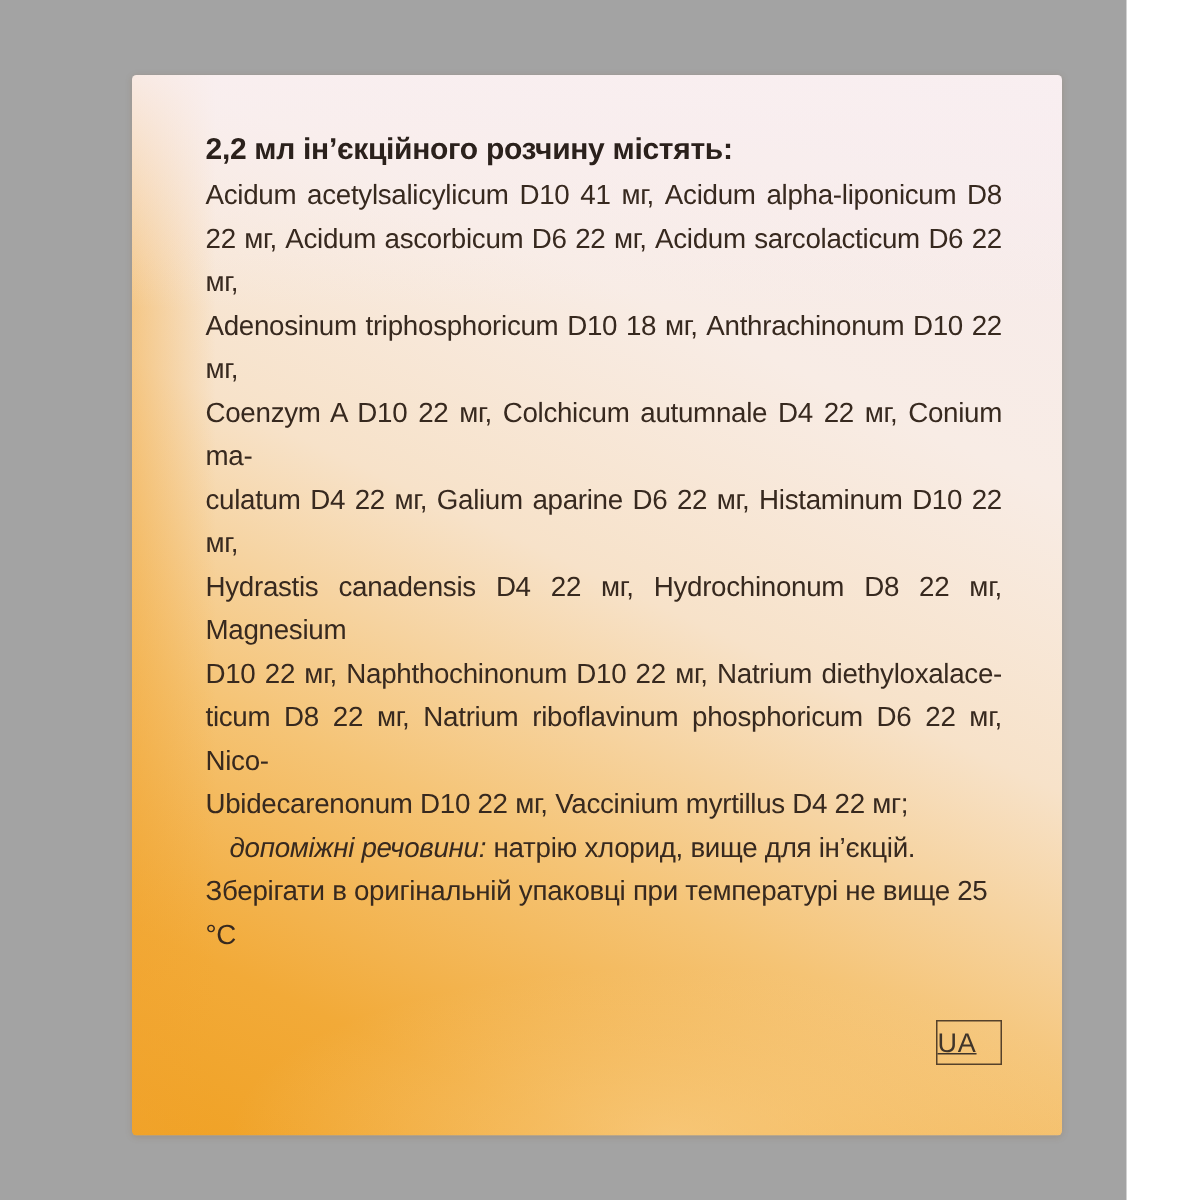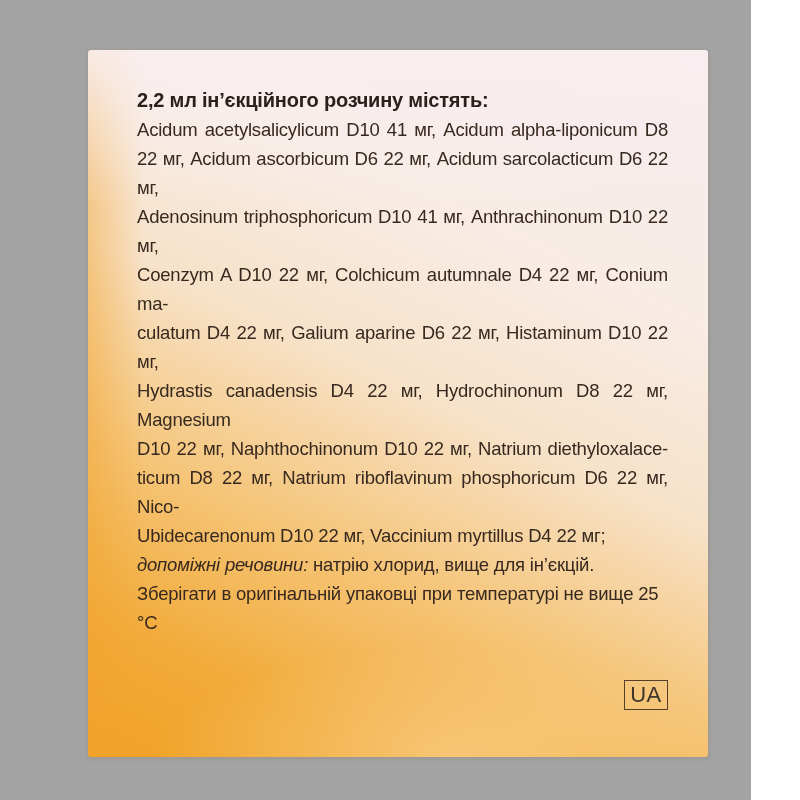--- a/index.html
+++ b/index.html
@@ -50,49 +50,50 @@
   .jline {
     text-align: justify;
     text-align-last: justify;
     line-height: 29px;
   }
   .line {
     line-height: 29px;
   }
   .italic {
     font-style: italic;
+    margin-left: 16px;
   }
   .ua-box {
     position: absolute;
     left: 536px;
     top: 630px;
     width: 42px;
     height: 28px;
     border: 1.5px solid #55412a;
     display: flex;
     align-items: center;
-    justify-content: center;
-    font-size: 22px;
+    font-size: 18px;
     color: #40352a;
     letter-spacing: 0.5px;
     background: transparent;
+    text-decoration: underline;
   }
 </style>
 </head>
 <body>
 
 <div class="page">
   <div class="card">
     <div class="content">
 
       <div class="heading">2,2 мл ін’єкційного розчину містять:</div>
 
       <div class="jline">Acidum acetylsalicylicum D10 41 мг, Acidum alpha-liponicum D8</div>
       <div class="jline">22 мг, Acidum ascorbicum D6 22 мг, Acidum sarcolacticum D6 22 мг,</div>
-      <div class="jline">Adenosinum triphosphoricum D10 41 мг, Anthrachinonum D10 22 мг,</div>
+      <div class="jline">Adenosinum triphosphoricum D10 18 мг, Anthrachinonum D10 22 мг,</div>
       <div class="jline">Coenzym A D10 22 мг, Colchicum autumnale D4 22 мг, Conium ma-</div>
       <div class="jline">culatum D4 22 мг, Galium aparine D6 22 мг, Histaminum D10 22 мг,</div>
       <div class="jline">Hydrastis canadensis D4 22 мг, Hydrochinonum D8 22 мг, Magnesium</div>
       <div class="jline">D10 22 мг, Naphthochinonum D10 22 мг, Natrium diethyloxalace-</div>
       <div class="jline">ticum D8 22 мг, Natrium riboflavinum phosphoricum D6 22 мг, Nico-</div>
       <div class="line">Ubidecarenonum D10 22 мг, Vaccinium myrtillus D4 22 мг;</div>
 
       <div class="line">
         <span class="italic">допоміжні речовини:</span><span> натрію хлорид, вище для ін’єкцій.</span>
       </div>

